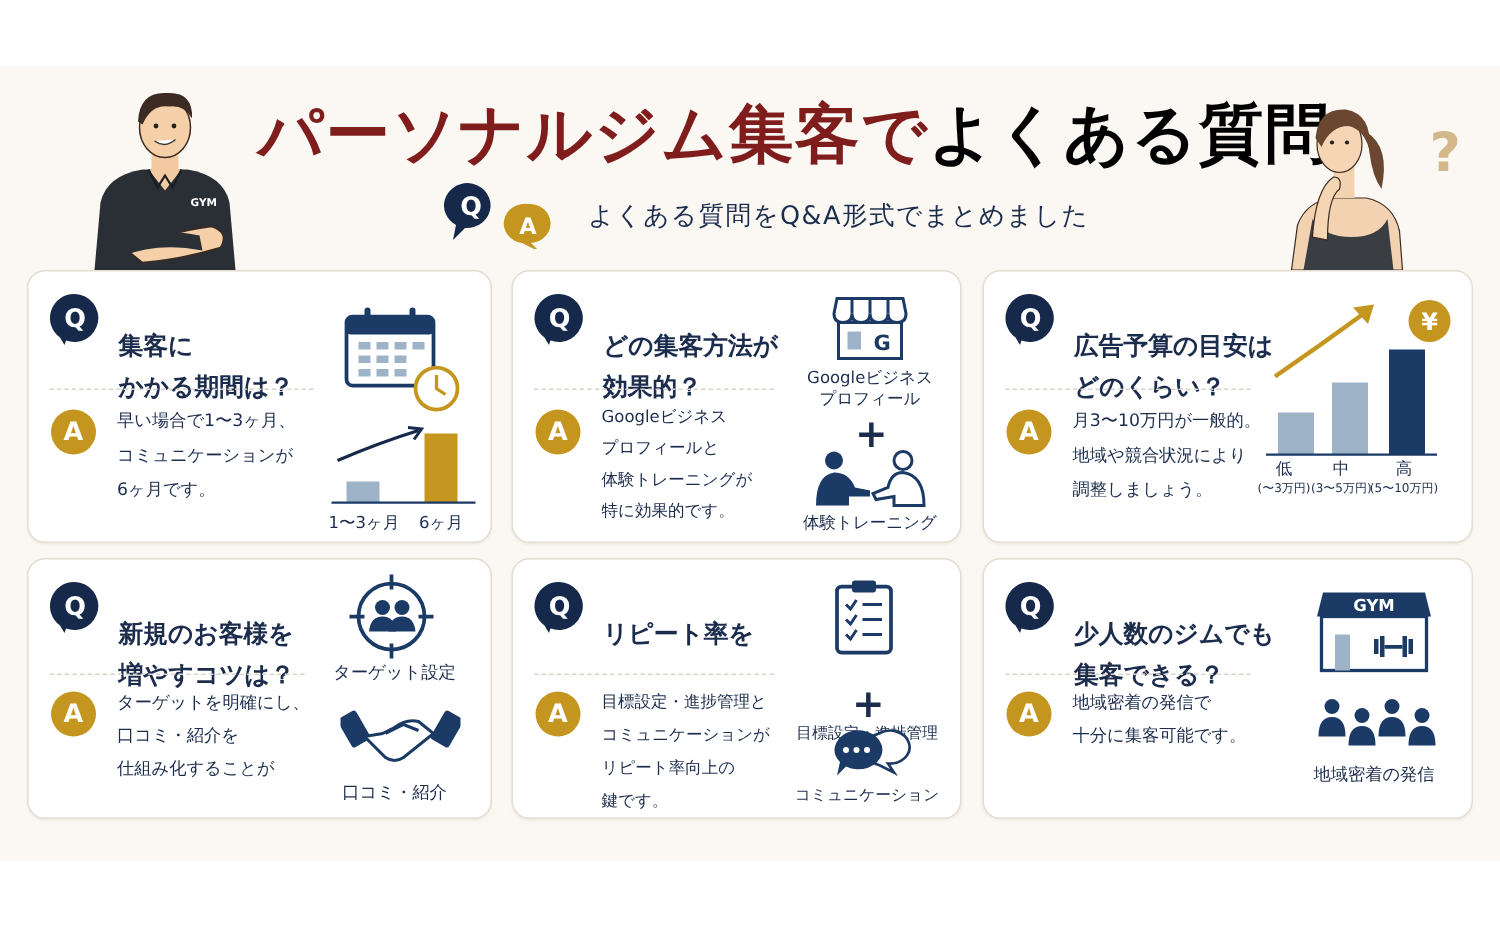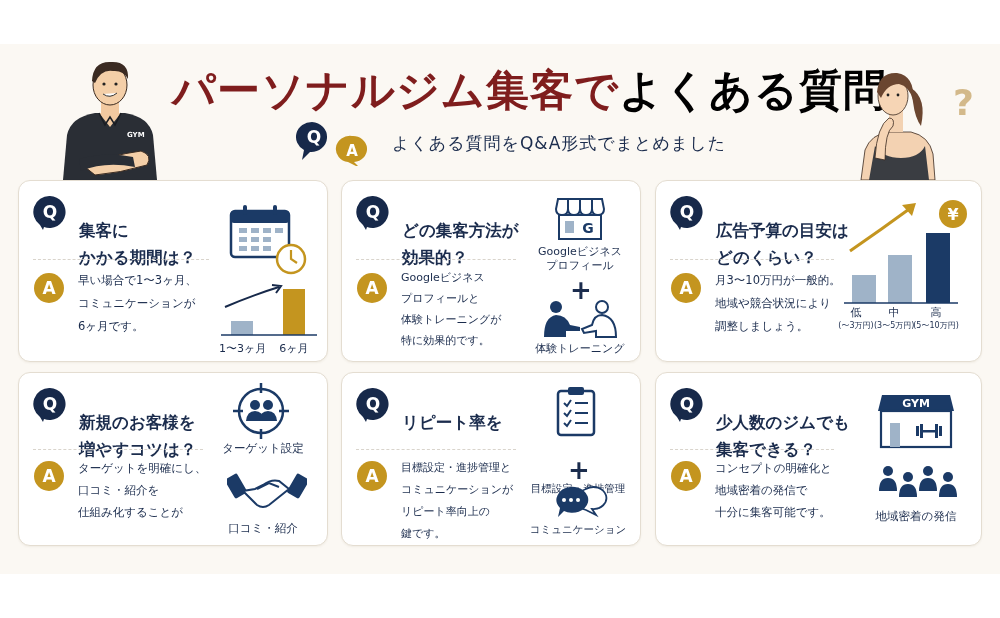--- a/index.html
+++ b/index.html
@@ -334,21 +334,20 @@
         <text x="17" y="23" font-size="17" font-weight="bold" fill="#fff" text-anchor="middle" font-family="DejaVu Sans, sans-serif">Q</text>
       </svg>
   </div>
   <div class="q-text">
     <div>少人数のジムでも</div>
       <div>集客できる？</div>
   </div>
   <div class="divider" style="width:164px; top:76px;"></div>
   <div class="a-icon" style="top:88px;">A</div>
   <div class="a-text">
-    <div>コンセプトの明確化と</div>
       <div>地域密着の発信で</div>
       <div>十分に集客可能です。</div>
   </div>
   <div class="visual" style="left:220px; top:20px;">
     <svg width="80" height="56" viewBox="0 0 80 56">
       <path d="M2 18 L6 2 L74 2 L78 18 Z" fill="#1b3a66"></path>
       <text x="40" y="14" font-size="11" font-weight="bold" fill="#fff" text-anchor="middle" font-family="DejaVu Sans, sans-serif">GYM</text>
       <rect x="5" y="18" width="70" height="36" fill="#fff" stroke="#1b3a66" stroke-width="2.2"></rect>
       <rect x="14" y="30" width="10" height="24" fill="#9fb3c8"></rect>
       <g fill="#1b3a66">

